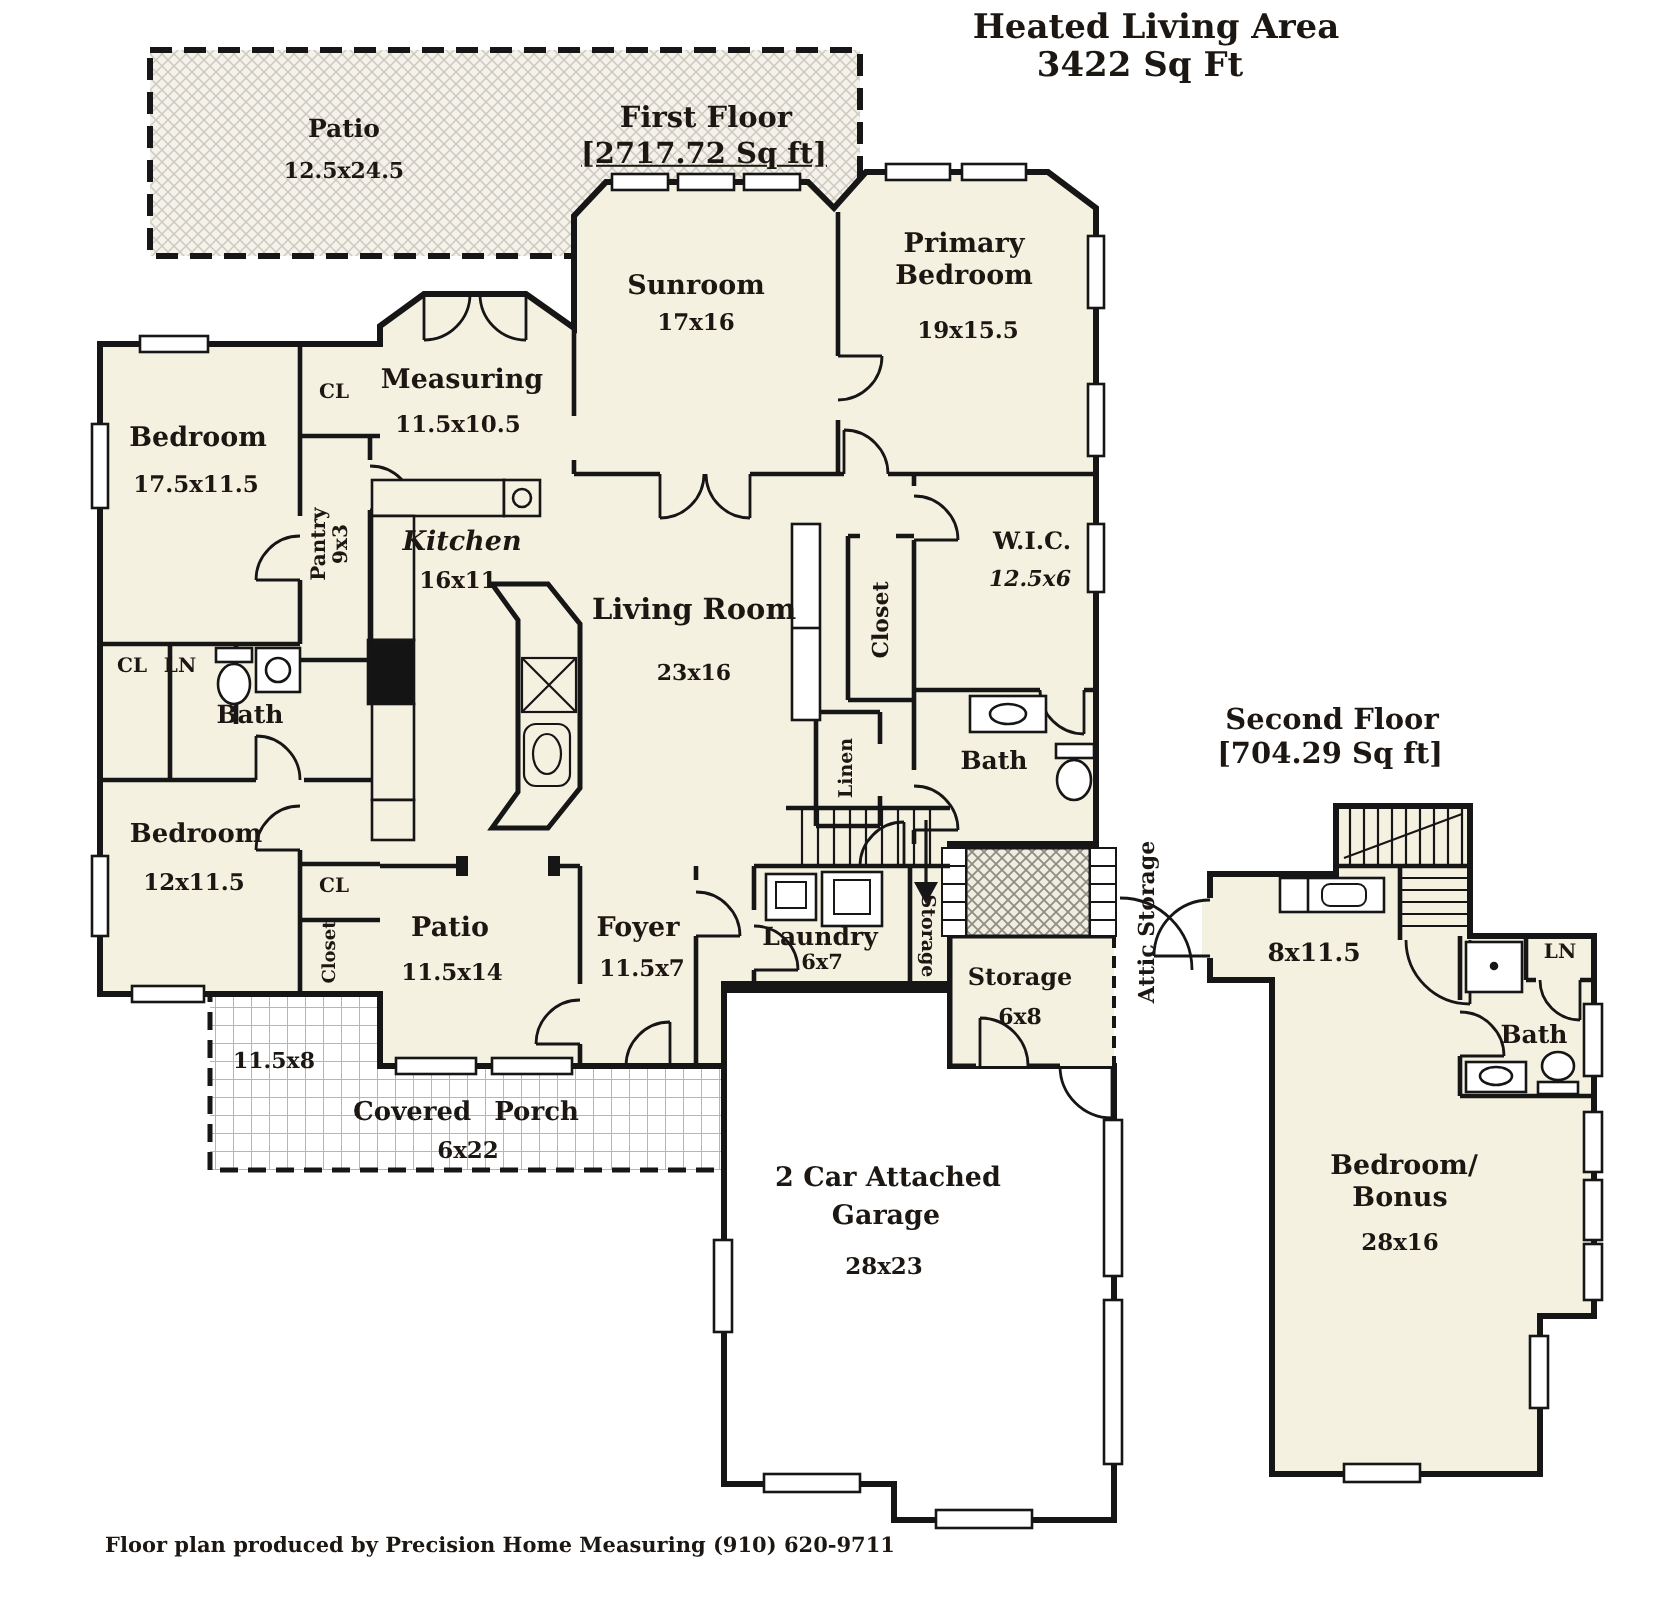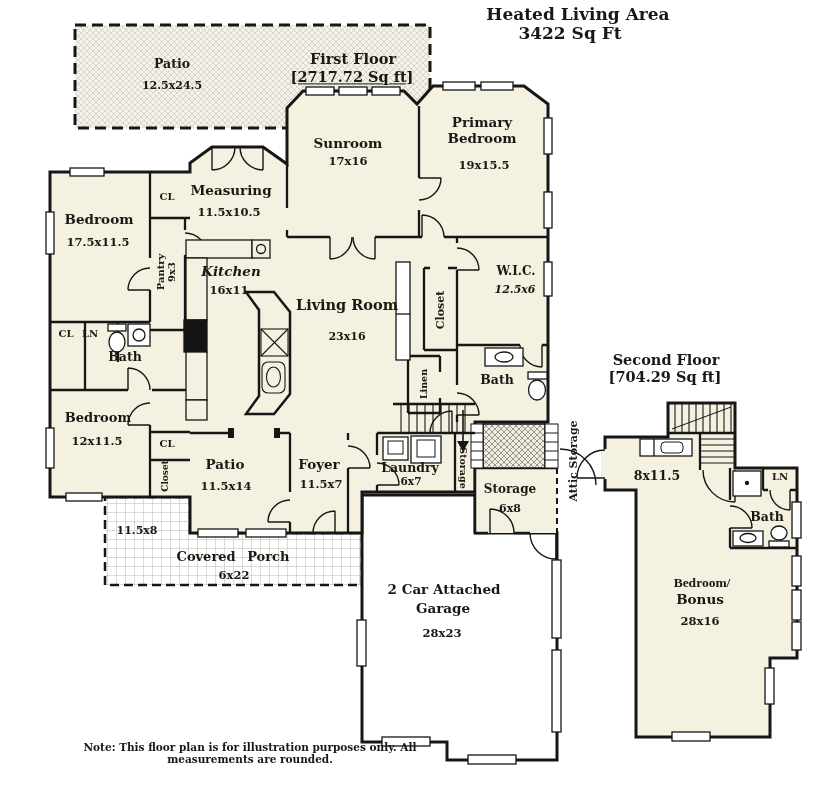--- a/index.html
+++ b/index.html
@@ -302,20 +302,20 @@
 <div class="lbl name" style="left:443px;top:608px;">Garage</div>
 <div class="lbl dims" style="left:442px;top:633px;">28x23</div>
 
 <div class="lbl floorlbl" style="left:666px;top:360px;">Second Floor</div>
 <div class="lbl floorlbl" style="left:665px;top:377px;">[704.29 Sq ft]</div>
 
 <div class="lbl dims" style="left:657px;top:476px;font-size:12.5px;">8x11.5</div>
 <div class="lbl small" style="left:780px;top:477px;">LN</div>
 <div class="lbl name" style="left:767px;top:517px;font-size:12.5px;">Bath</div>
 
-<div class="lbl name" style="left:702px;top:583px;font-family:Liberation Serif, serif;">Bedroom/</div>
+<div class="lbl name" style="left:702px;top:583px;">Bedroom/</div>
 <div class="lbl name" style="left:700px;top:599px;">Bonus</div>
 <div class="lbl dims" style="left:700px;top:621px;">28x16</div>
 
-<div class="footer-line" style="top:741px;">Note: This floor plan is for illustration purposes only. All measurements are rounded.</div>
+<div class="footer-line" style="top:767px;">Floor plan produced by Precision Home Measuring (910) 620-9711</div>
 
 
 </div>
 
 </body></html>

